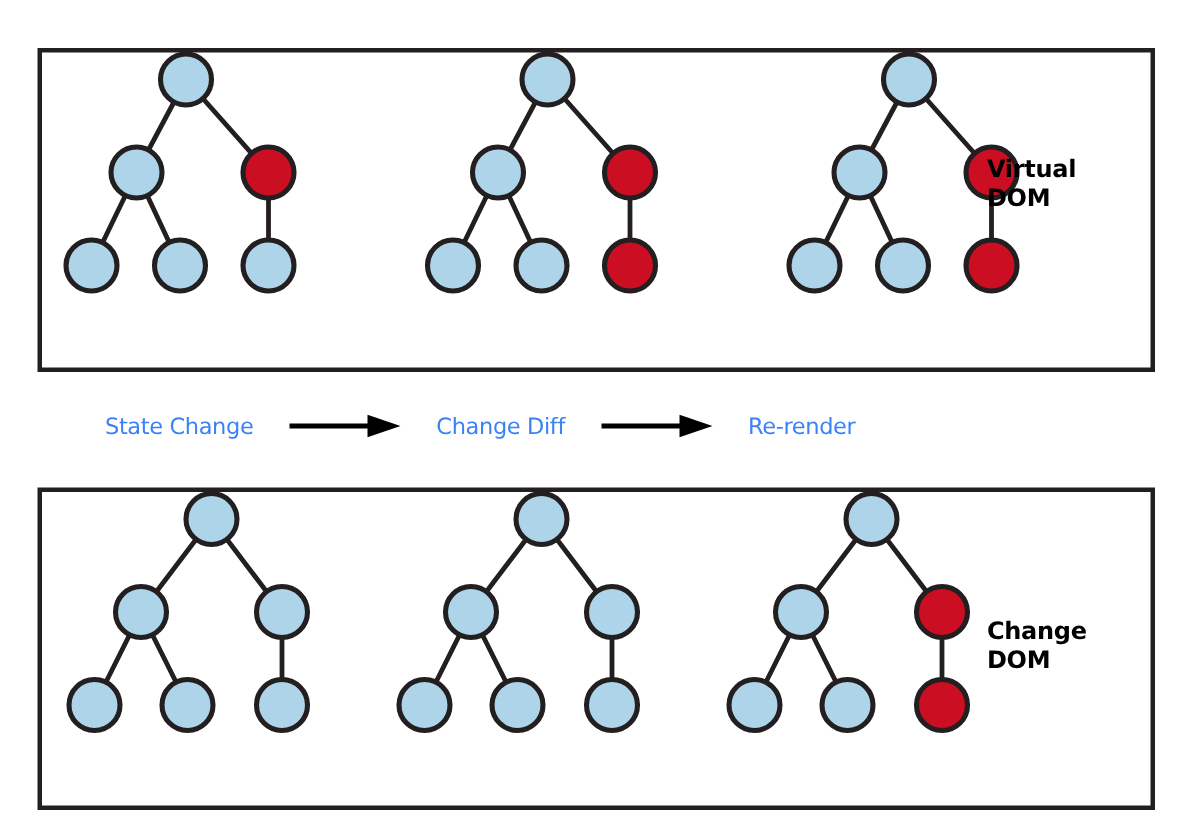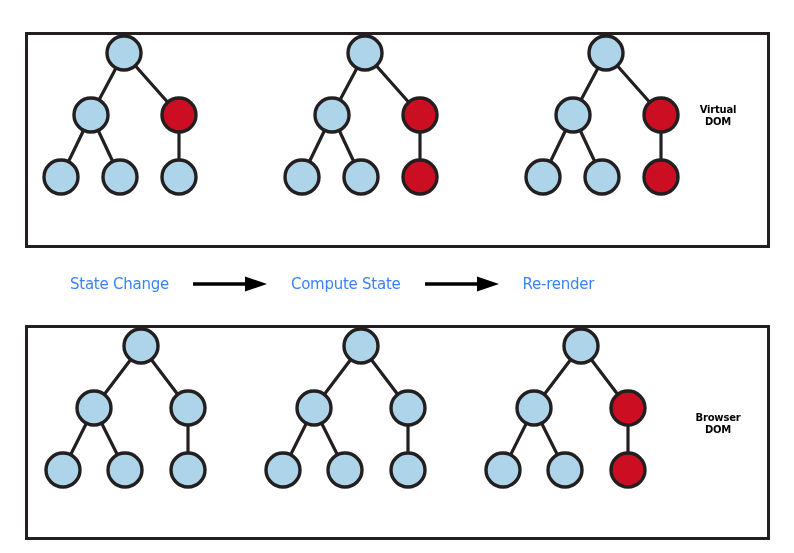--- a/index.html
+++ b/index.html
@@ -29,23 +29,22 @@
     border: 3px solid #231F20;
     background: #ffffff;
   }
   #panel-virtual-dom { top: 32px;  height: 216px; }
   #panel-browser-dom { top: 325px; height: 215px; }
 
   .panel-label {
     position: absolute;
     right: 16px;
     width: 120px;
-    text-align: center;
     font-weight: bold;
-    font-size: 10px;
+    font-size: 16px;
     line-height: 1.18;
     color: #000000;
     letter-spacing: -0.2px;
     font-family: "DejaVu Sans", sans-serif;
   }
   #label-virtual-dom { top: 104px; }
   #label-browser-dom { top: 412px; }
   .panel-label .lbl-line { display: block; }
 
   #caption-row {
@@ -182,35 +181,35 @@
         <circle cx="157" cy="202" r="17" class="node-circle" fill="#CC0E22" stroke="#231F20"></circle>
       </svg>
     </div>
 
   <div class="panel-label" id="label-virtual-dom">
     <span class="lbl-line">Virtual</span>
     <span class="lbl-line">DOM</span>
   </div>
 
   <div class="panel-label" id="label-browser-dom">
-    <span class="lbl-line">Browser</span>
+    <span class="lbl-line">Change</span>
     <span class="lbl-line">DOM</span>
   </div>
 
   <div id="caption-row">
     <span class="caption-text" id="cap-state-change">State Change</span>
 
     <span class="caption-arrow">
       <svg width="78" height="18" viewBox="0 0 78 18" aria-hidden="true">
         <line x1="2" y1="9" x2="58" y2="9" stroke="#000000" stroke-width="3.4"></line>
         <polygon points="54,1.5 76,9 54,16.5" fill="#000000"></polygon>
       </svg>
     </span>
 
-    <span class="caption-text" id="cap-compute-diff">Compute State</span>
+    <span class="caption-text" id="cap-compute-diff">Change Diff</span>
 
     <span class="caption-arrow">
       <svg width="78" height="18" viewBox="0 0 78 18" aria-hidden="true">
         <line x1="2" y1="9" x2="58" y2="9" stroke="#000000" stroke-width="3.4"></line>
         <polygon points="54,1.5 76,9 54,16.5" fill="#000000"></polygon>
       </svg>
     </span>
 
     <span class="caption-text" id="cap-re-render">Re-render</span>
   </div>

